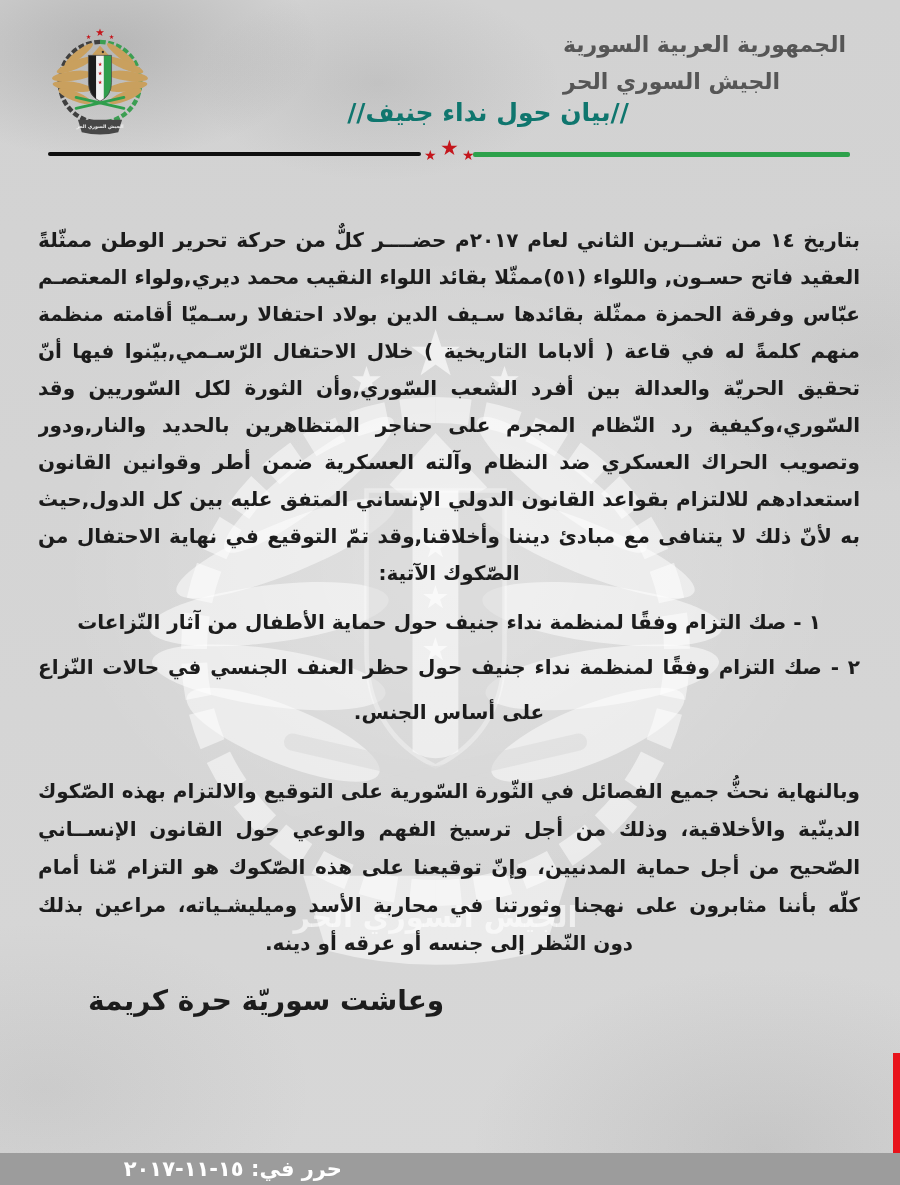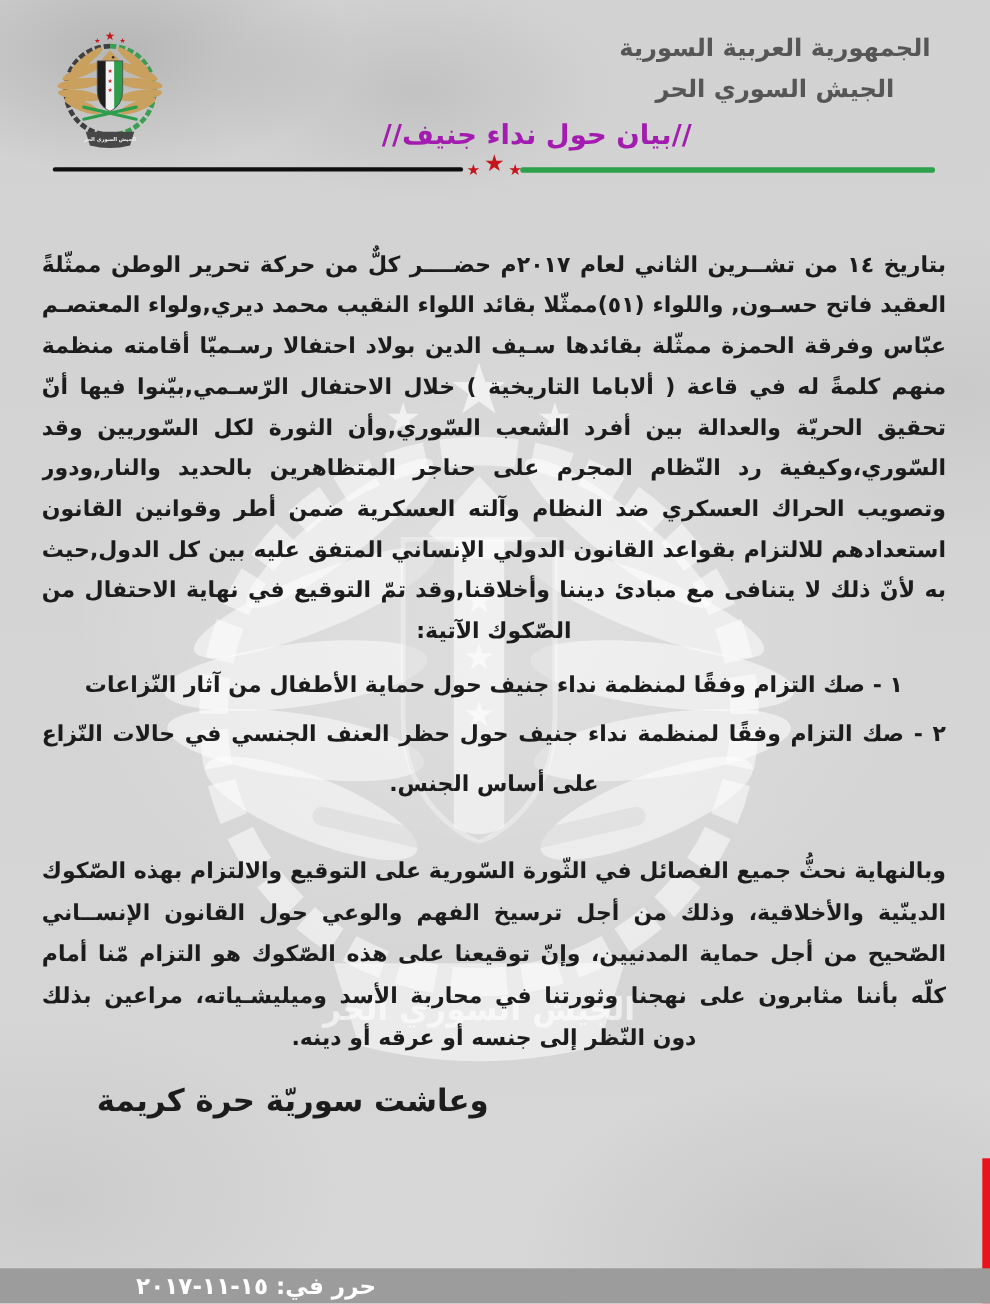--- a/index.html
+++ b/index.html
@@ -36,26 +36,26 @@
   .banner-txt{ fill:#efefef; font-weight:bold; }
   .ghost .c-tan, .ghost .c-white, .ghost .c-banner { fill:rgba(255,255,255,.50); }
   .ghost .c-black, .ghost .c-green { fill:rgba(216,216,216,.55); }
   .ghost .c-red  { fill:rgba(255,255,255,.62); }
   .ghost .c-dark { fill:transparent; }
   .ghost .arc-dark, .ghost .arc-green { stroke:rgba(255,255,255,.52); }
   .ghost .sh-outline { stroke:rgba(255,255,255,.35); }
   .ghost .banner-txt { fill:rgba(255,255,255,.60); }
   
   .hdr-right {
-    position:absolute; top:26px; right:54px; text-align:center;
+    position:absolute; top:26px; right:54px; text-align:left;
     font-size:22px; line-height:37px; font-weight:bold; color:#565656;
   }
   .title {
-    position:absolute; top:108px; left:76px; right:0; text-align:center;
-    font-size:25px; font-weight:bold; color:#a21caf;
+    position:absolute; top:98px; left:76px; right:0; text-align:center;
+    font-size:25px; font-weight:bold; color:#0f766e;
   }
   .div-black { position:absolute; left:48px;  top:152px; width:373px; height:4px; background:#0f0f0f; border-radius:2px; }
   .div-green { position:absolute; left:473px; top:152px; width:377px; height:5px; background:#2da14b; border-radius:2px; }
   .dstar { position:absolute; color:#c4161c; line-height:1; }
   .dstar.s1 { left:424px; top:148px; font-size:14px; }
   .dstar.s2 { left:440px; top:138px; font-size:21px; }
   .dstar.s3 { left:462px; top:148px; font-size:14px; }
   
   .txt { color:#1c1c1c; font-weight:bold; font-size:20px; }
   .para    { position:absolute; top:222px; right:40px; left:38px; }

